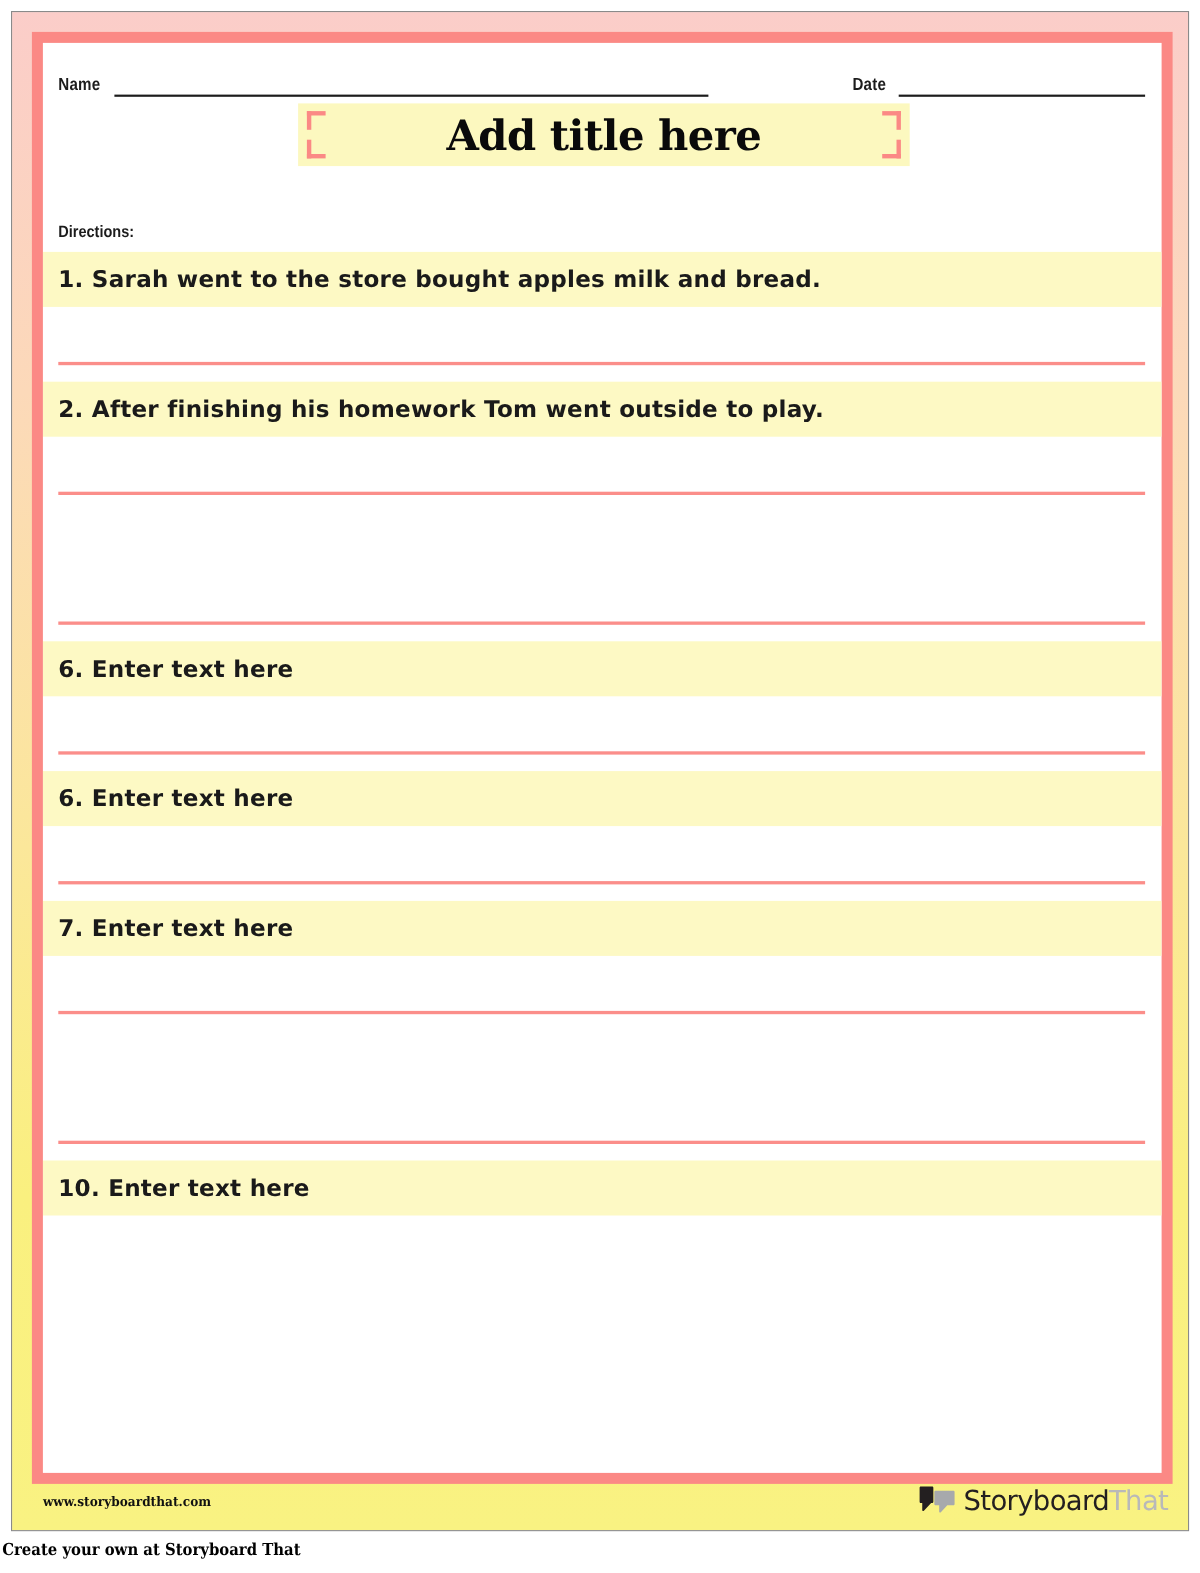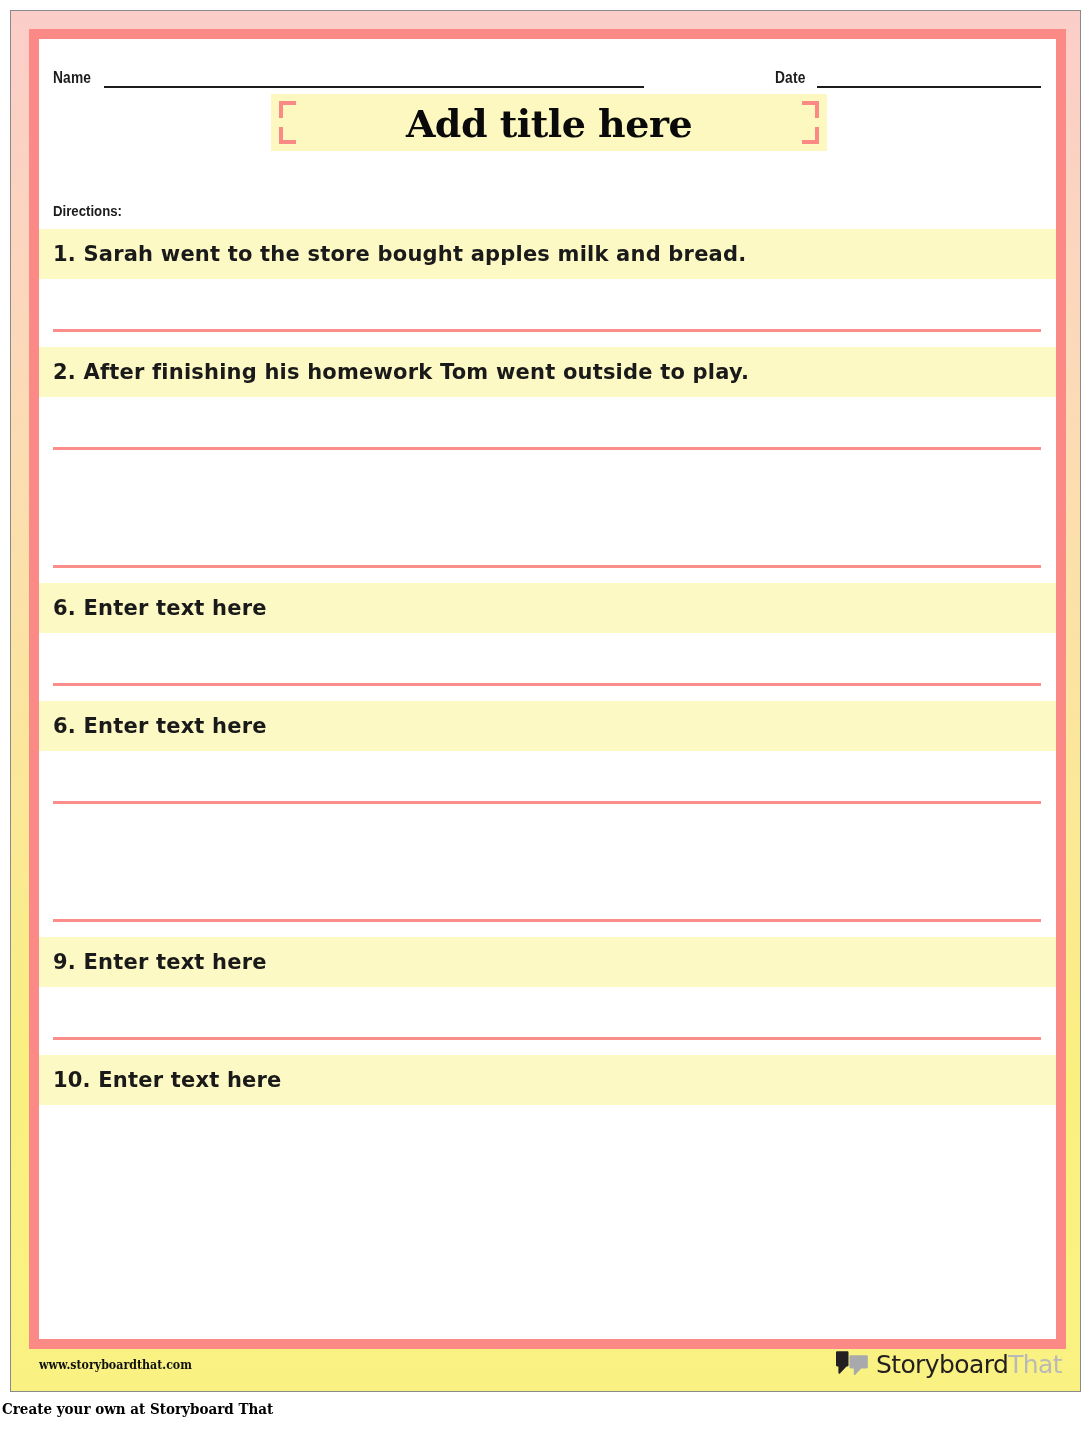--- a/index.html
+++ b/index.html
@@ -268,26 +268,26 @@
             </div>
             <div class="answer-line"></div>
           </div>
           <div class="row">
             <div class="q-band">
               <div class="q-text">6. Enter text here</div>
             </div>
             <div class="answer-line"></div>
           </div>
           <div class="row">
-            <div class="answer-line"></div>
-          </div>
-          <div class="row">
-            <div class="q-band">
-              <div class="q-text">9. Enter text here</div>
-            </div>
+            <div class="q-band">
+              <div class="q-text">7. Enter text here</div>
+            </div>
+            <div class="answer-line"></div>
+          </div>
+          <div class="row">
             <div class="answer-line"></div>
           </div>
           <div class="row">
             <div class="q-band">
               <div class="q-text">10. Enter text here</div>
             </div>
           </div>
         </div>
 
     </div>

